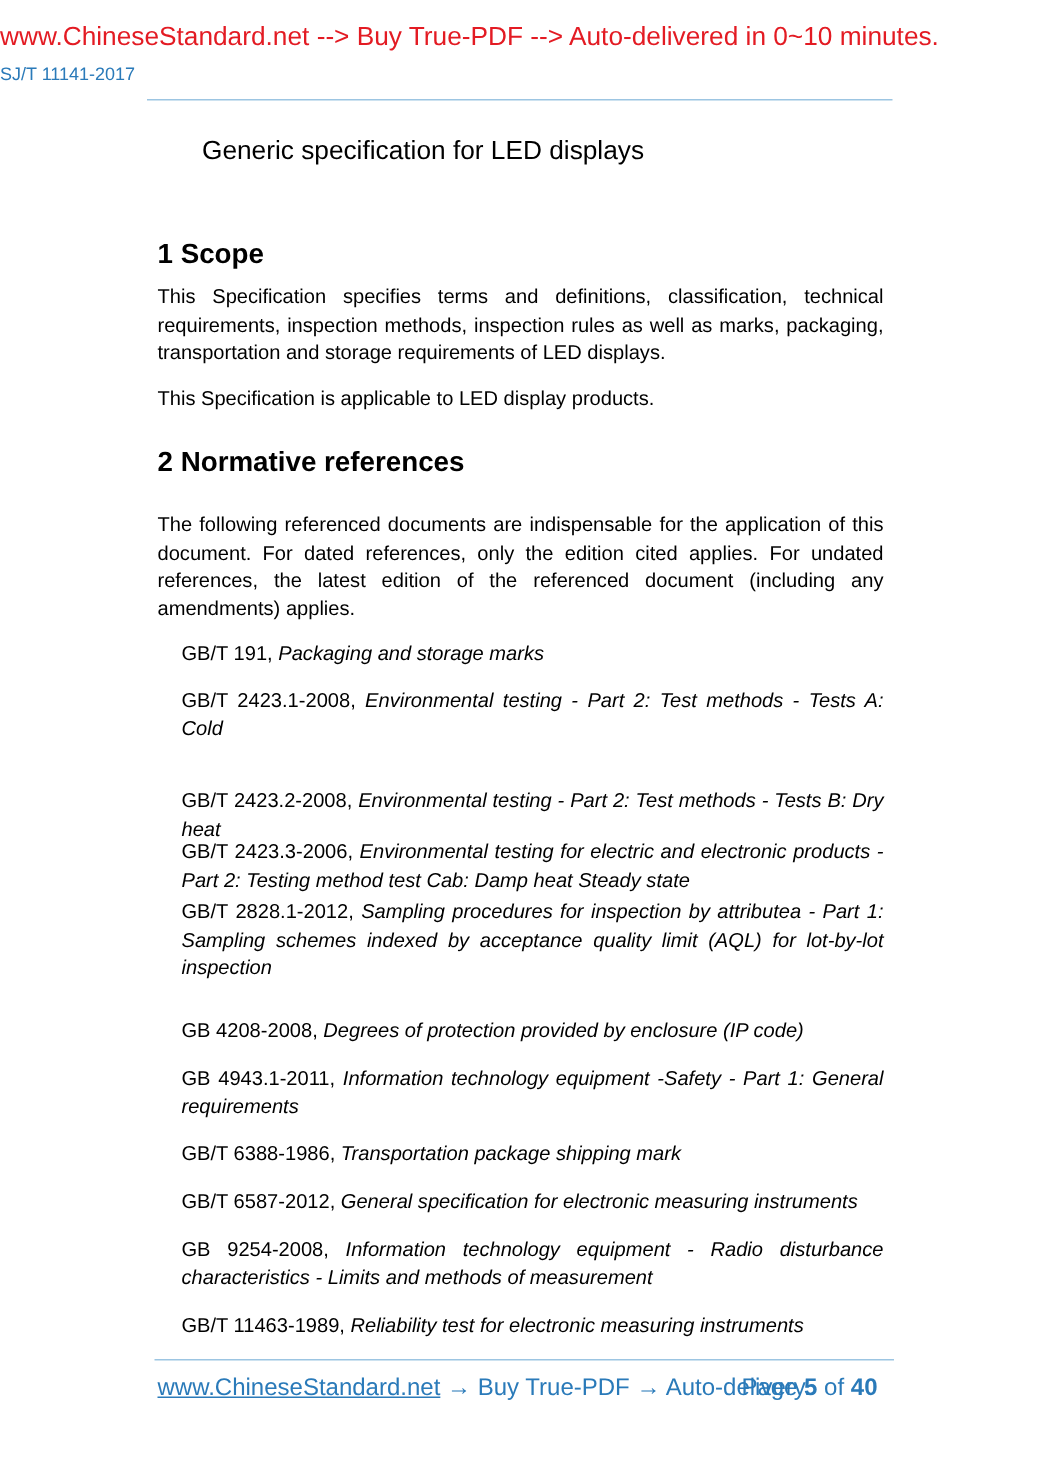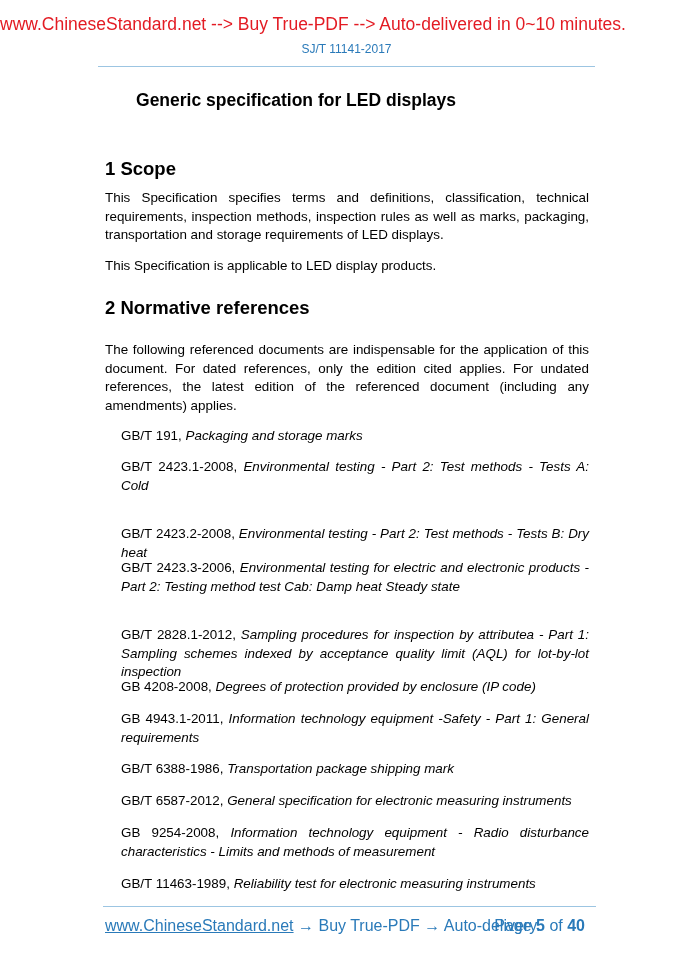--- a/index.html
+++ b/index.html
@@ -1,24 +1,24 @@
 <!DOCTYPE html>
 <html><head>
 <meta charset="utf-8">
 <style>
   html, body { margin:0; padding:0; background:#ffffff; }
   body { width:693px; height:980px; position:relative; overflow:hidden;
          font-family:"Liberation Sans", sans-serif; color:#000; }
   .banner { position:absolute; top:14px; left:0; width:582px; text-align:center;
             color:#e31b23; font-size:17.5px; white-space:nowrap; }
-  .stdno { position:absolute; top:42px; left:0; width:693px; text-align:center;
+  .stdno { position:absolute; top:42px; left:0; width:693px; 
            color:#2a7ab9; font-size:12px; }
   .hr-top { position:absolute; top:66px; left:98px; width:497px; height:1px; background:#9cc5e2; }
   .title { position:absolute; top:90px; left:0; width:564px; text-align:center;
-           font-size:17.5px; font-weight:bold;padding-left:14px; }
+           font-size:17.5px; font-weight:normal; }
   .h1 { position:absolute; left:105px; font-size:18.5px; font-weight:bold; }
   .para { position:absolute; left:105px; width:484px; font-size:13.4px; line-height:18.6px;
           text-align:justify; }
   .ref { position:absolute; left:121px; width:468px; font-size:13.4px; line-height:18.6px;
          text-align:justify; }
   .ref i { }
   .hr-bot { position:absolute; top:906px; left:103px; width:493px; height:1px; background:#9cc5e2; }
   .footer { position:absolute; top:917px; left:105px; width:480px; font-size:16px; color:#2a7ab9; }
   .footer .link { text-decoration:underline; color:#2a7ab9; }
   .footer .page { position:absolute; right:0; top:0; }
@@ -37,21 +37,21 @@
 <div class="para" style="top:189px;">This Specification specifies terms and definitions, classification, technical requirements, inspection methods, inspection rules as well as marks, packaging, transportation and storage requirements of LED displays.</div>
 <div class="para" style="top:257px;">This Specification is applicable to LED display products.</div>
 
 <div class="h1" style="top:297px;">2 Normative references</div>
 <div class="para" style="top:341px;">The following referenced documents are indispensable for the application of this document. For dated references, only the edition cited applies. For undated references, the latest edition of the referenced document (including any amendments) applies.</div>
 
 <div class="ref" style="top:427px;"><span>GB/T 191, </span><i>Packaging and storage marks</i></div>
 <div class="ref" style="top:458px;"><span>GB/T 2423.1-2008, </span><i>Environmental testing - Part 2: Test methods - Tests A: Cold</i></div>
 <div class="ref" style="top:509px;margin-top:16px;"><span>GB/T 2423.2-2008, </span><i>Environmental testing - Part 2: Test methods - Tests B: Dry heat</i></div>
 <div class="ref" style="top:559px;"><span>GB/T 2423.3-2006, </span><i>Environmental testing for electric and electronic products - Part 2: Testing method test Cab: Damp heat Steady state</i></div>
-<div class="ref" style="top:626px;"><span>GB/T 2828.1-2012, </span><i>Sampling procedures for inspection by attributea - Part 1: Sampling schemes indexed by acceptance quality limit (AQL) for lot-by-lot inspection</i></div>
+<div class="ref" style="top:599px;"><span>GB/T 2828.1-2012, </span><i>Sampling procedures for inspection by attributea - Part 1: Sampling schemes indexed by acceptance quality limit (AQL) for lot-by-lot inspection</i></div>
 <div class="ref" style="top:678px;"><span>GB 4208-2008, </span><i>Degrees of protection provided by enclosure (IP code)</i></div>
 <div class="ref" style="top:710px;"><span>GB 4943.1-2011, </span><i>Information technology equipment -Safety - Part 1: General requirements</i></div>
 <div class="ref" style="top:760px;"><span>GB/T 6388-1986, </span><i>Transportation package shipping mark</i></div>
 <div class="ref" style="top:792px;"><span>GB/T 6587-2012, </span><i>General specification for electronic measuring instruments</i></div>
 <div class="ref" style="top:824px;"><span>GB 9254-2008, </span><i>Information technology equipment - Radio disturbance characteristics - Limits and methods of measurement</i></div>
 <div class="ref" style="top:875px;"><span>GB/T 11463-1989, </span><i>Reliability test for electronic measuring instruments</i></div>
 
 <div class="hr-bot"></div>
 <div class="footer">
   <span class="link">www.ChineseStandard.net</span><span> → Buy True-PDF → Auto-delivery.</span>

